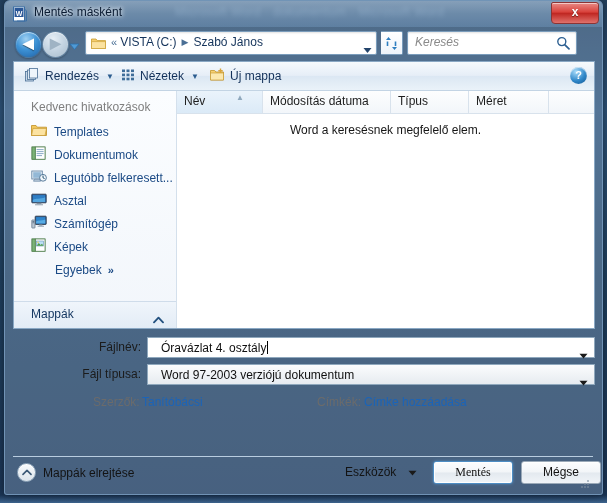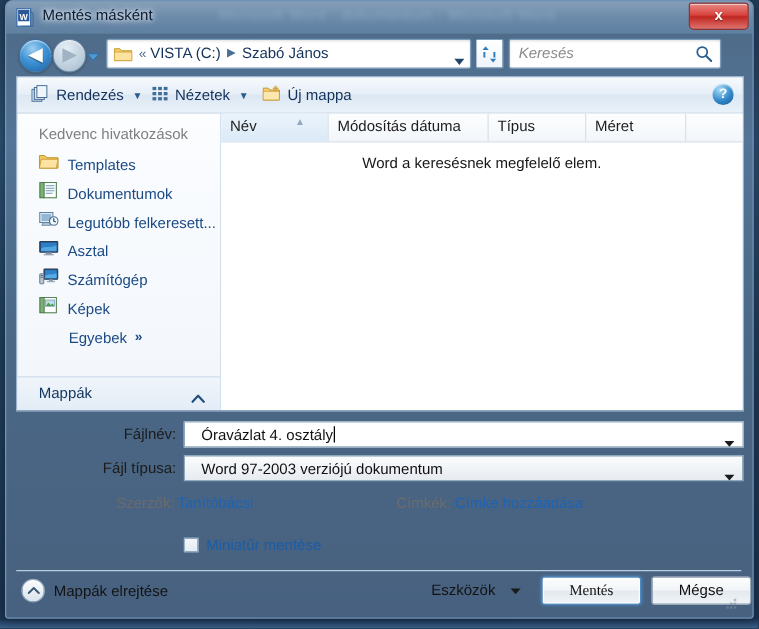--- a/index.html
+++ b/index.html
@@ -783,24 +783,20 @@
         </div>
       </div>
 
       <div class="meta-row" style="top:62px;">
         <span class="meta-label" style="left:80px;">Szerzők:</span>
         <span class="meta-value" style="left:129px;">Tanítóbácsi</span>
         <span class="meta-label" style="left:304px;">Címkék:</span>
         <span class="meta-value" style="left:351px;">Címke hozzáadása</span>
       </div>
 
-      <div class="check-row">
-        <span class="checkbox"></span>
-        <span class="check-label">Miniatűr mentése</span>
-      </div>
     </div>
 
     <div class="footer">
       <div class="hide-folders">
         <span class="round-chev">
           <svg width="10" height="7" viewBox="0 0 10 7">
               <path d="M1 5.4 L5 1.4 L9 5.4" fill="none" stroke="#3c5a77" stroke-width="1.6" stroke-linecap="round" stroke-linejoin="round"></path>
             </svg>
         </span>
         <span class="hide-label">Mappák elrejtése</span>

